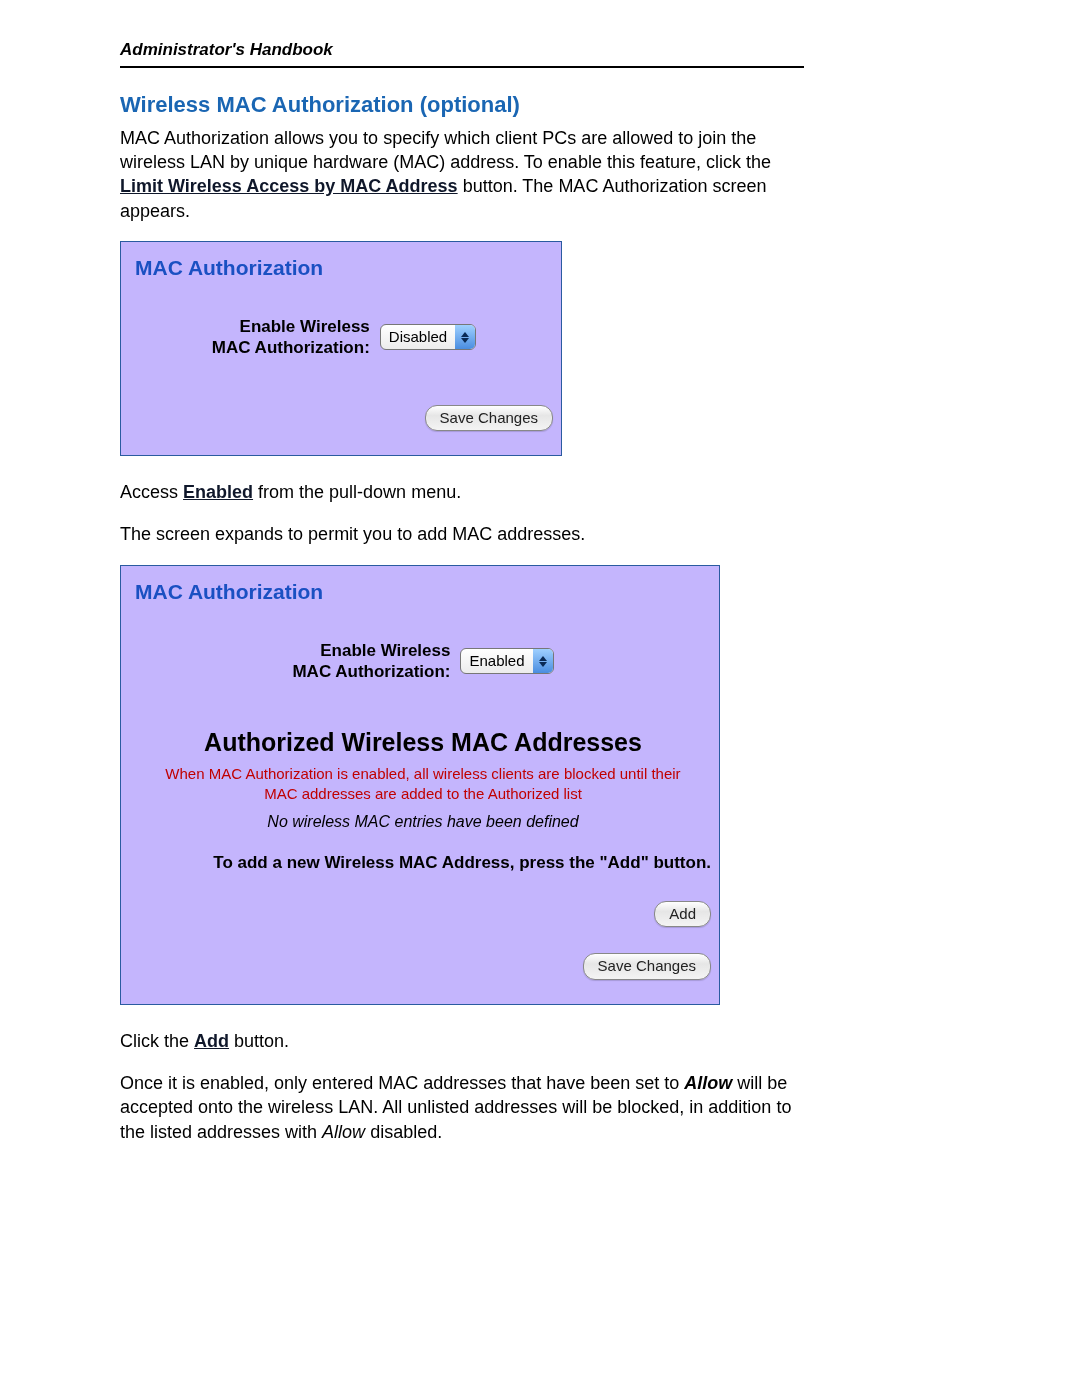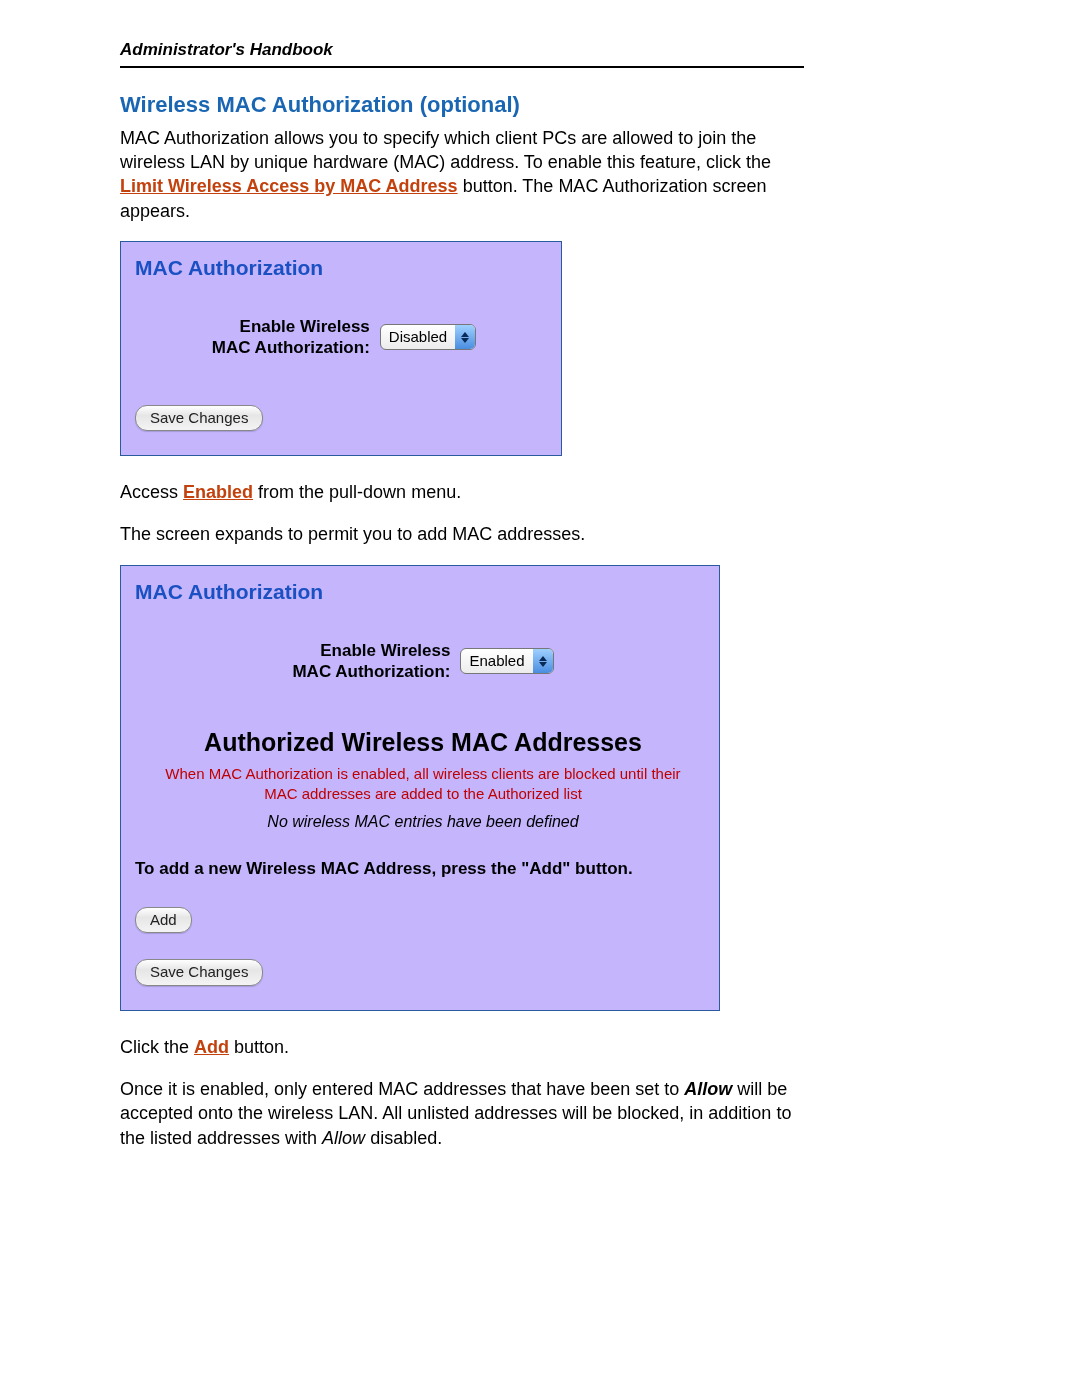--- a/index.html
+++ b/index.html
@@ -27,21 +27,21 @@
     margin:0;
   }
   .content{padding-top:22px; font-size:18px; line-height:1.35;}
   .section-heading{
     color:#1a66b3;
     font-weight:bold;
     font-size:22px;
     margin-bottom:6px;
   }
   .link{
-    color:#c2410c;
+    color:#0f172a;
     font-weight:bold;
     text-decoration:underline;
   }
   .panel{
     border:1px solid #2a5ba0;
     background:#c4b5fd;
     margin:14px 0 24px 0;
     padding:10px 8px 24px 14px;
     box-sizing:border-box;
   }
@@ -92,21 +92,21 @@
     border:1px solid #888;
     border-radius:12px;
     background:linear-gradient(#ffffff,#e6e6e6 40%,#f4f4f4);
     padding:2px 14px;
     font-family:"Lucida Grande",Verdana,Arial,sans-serif;
     font-size:15px;
     color:#222;
     box-shadow:0 1px 1px rgba(0,0,0,.15);
   }
   .btn-row{
-    text-align:left;
+    text-align:right;
     margin-top:46px;
   }
   .panel.small{width:442px;}
   .panel.large{width:600px;}
   .sub-heading{
     text-align:center;
     font-family:Verdana,Arial,sans-serif;
     font-weight:bold;
     font-size:25px;
     margin-top:44px;
@@ -121,25 +121,25 @@
     margin:4px 12px;
   }
   .empty-msg{
     text-align:center;
     font-style:italic;
     font-family:Verdana,Arial,sans-serif;
     font-size:16px;
     margin-top:6px;
   }
   .add-instruction{
-    text-align:left;
+    text-align:right;
     font-weight:bold;
     font-family:Verdana,Arial,sans-serif;
     font-size:17px;
-    margin-top:26px;
+    margin-top:20px;
   }
   .footer{
     position:absolute;
     left:120px; right:120px;
     bottom:36px;
   }
   .page-num{
     font-family:"Times New Roman",serif;
     font-weight:bold;
     font-size:21px;

